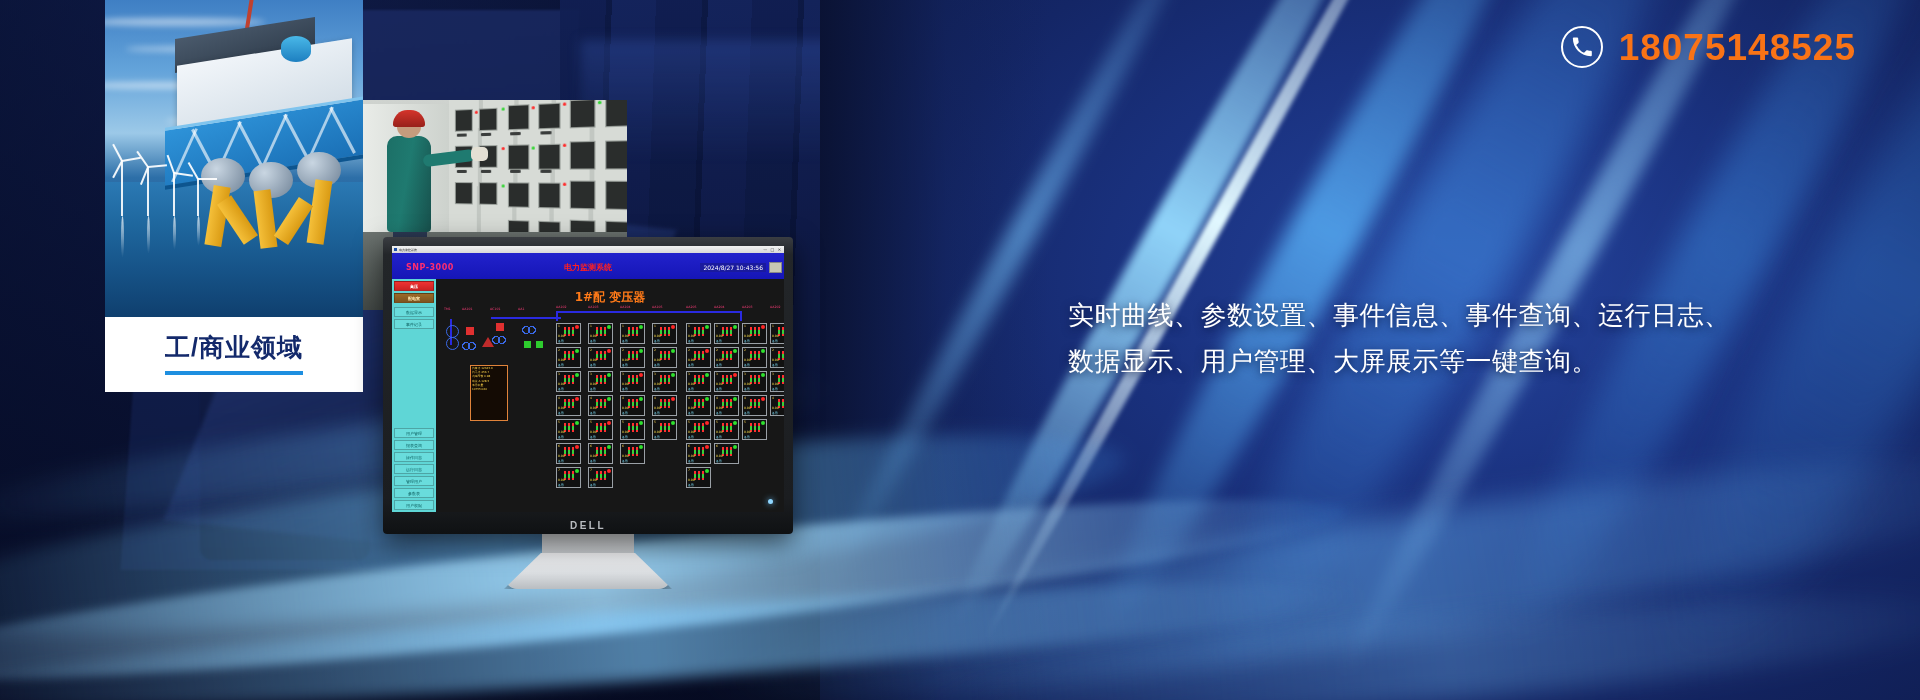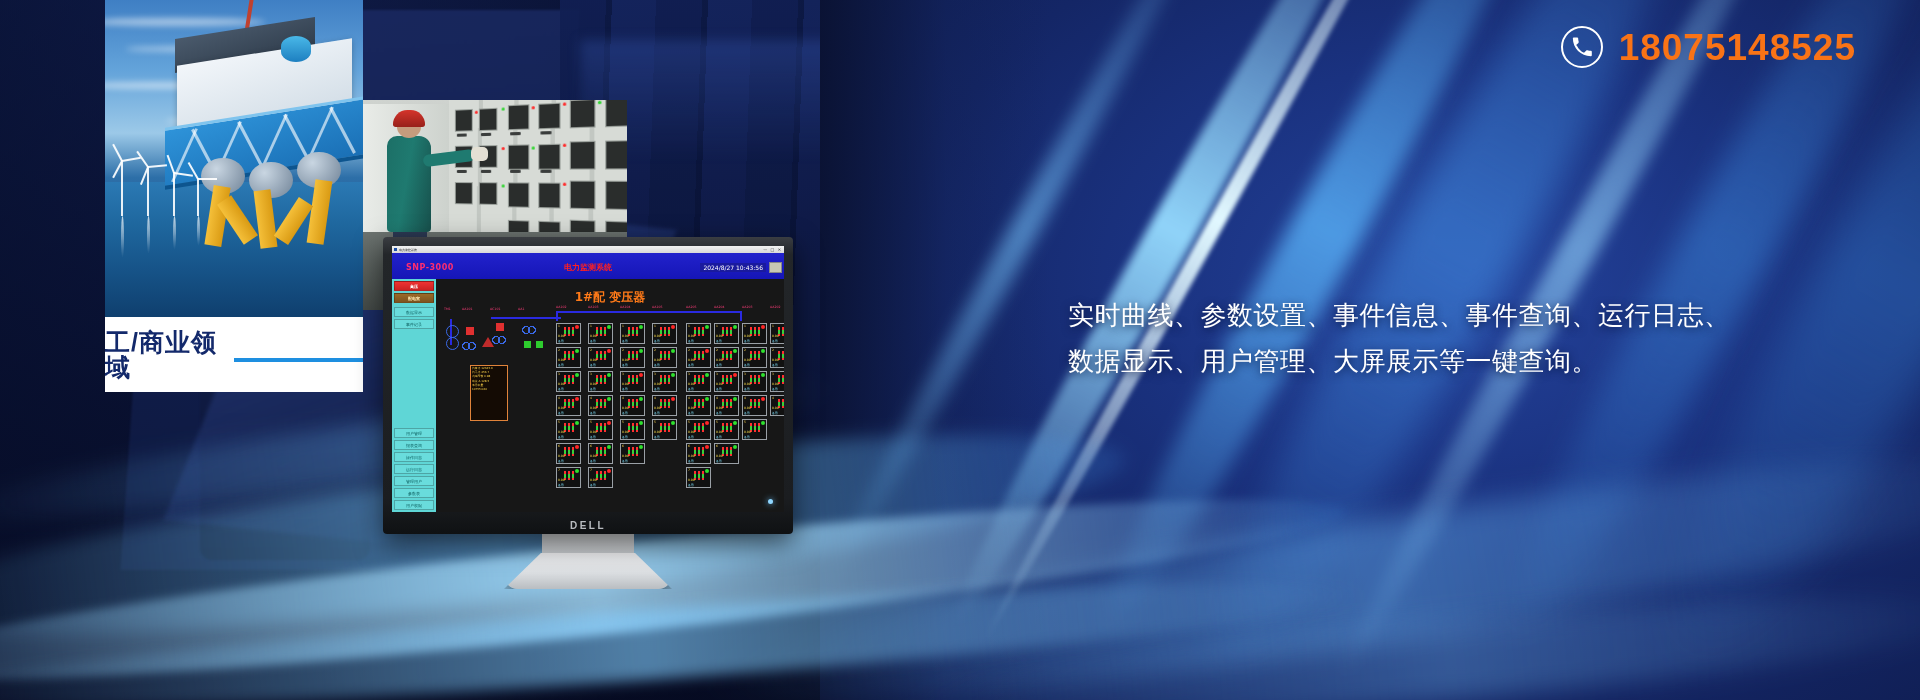--- a/index.html
+++ b/index.html
@@ -133,21 +133,21 @@
   .cyl{ position:absolute; left:176px; top:36px; width:30px; height:26px; border-radius:50%/40%;
     background:linear-gradient(180deg,#49b8e8,#1d7fc0); }
   .mast{ position:absolute; left:142px; top:-6px; width:4px; height:44px; background:#c0412f; transform:rotate(9deg); }
   .sea{ position:absolute; left:0; right:0; top:182px; bottom:0;
     background:linear-gradient(180deg,#2b79b4 0%,#1f689f 30%,#17558a 62%,#0f3f6e 100%); }
   .turbine{ position:absolute; width:2px; background:rgba(255,255,255,.9); }
   .tblade{ position:absolute; width:19px; height:2px; background:rgba(255,255,255,.92); transform-origin:0 50%; }
   .trefl{ position:absolute; width:3px; background:linear-gradient(180deg,rgba(255,255,255,.75),rgba(255,255,255,0)); border-radius:50%; filter:blur(.6px); }
   .card1 .label {
     position:absolute; left:0; right:0; bottom:0; height:75px; background:#ffffff;
-    display:flex; flex-direction:row; align-items:center; justify-content:center;
+    display:flex; flex-direction:column; align-items:center; justify-content:center;
   }
   .card1 .label .txt { font-size:25px; font-weight:bold; color:#13296b; letter-spacing:1px; line-height:1; }
   .card1 .label .rule { width:138px; height:4px; background:#1e8fe0; margin-top:11px; }
 
   
   .card2 { position:absolute; left:363px; top:0; width:264px; height:310px; overflow:hidden; }
   .card2 .head {
     position:absolute; left:0; right:0; top:0; height:100px;
     background:linear-gradient(135deg,#0f3fa8 0%,#1342a6 45%,#103390 100%);
     display:flex; flex-direction:column; align-items:center; justify-content:center; overflow:hidden;

